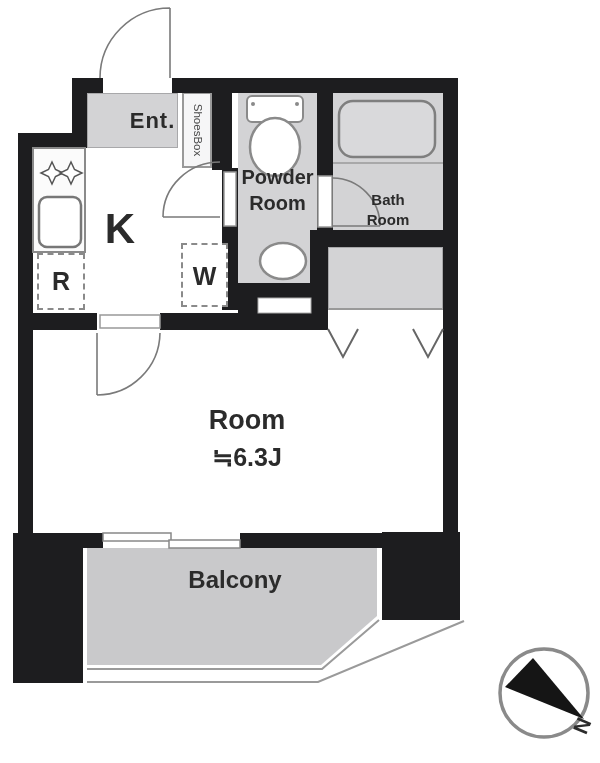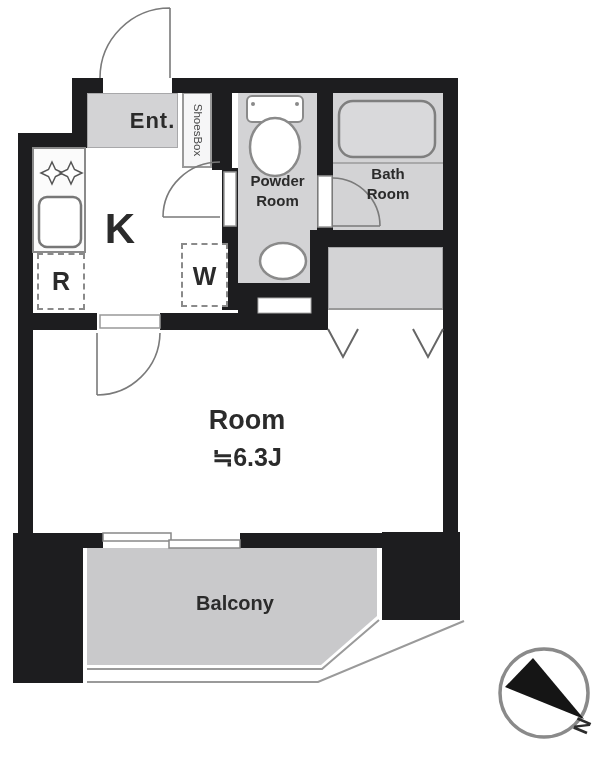--- a/index.html
+++ b/index.html
@@ -8,26 +8,26 @@
         font-family:"Liberation Sans",sans-serif;}
   .abs{position:absolute;}
   .wall{position:absolute;background:var(--wall,#1d1d1f);}
   .fill{position:absolute;background:var(--room-fill,#d3d3d5);}
   .lbl{position:absolute;color:var(--text,#2b2b2b);text-align:center;
        white-space:pre-line;line-height:1.32;font-weight:bold;}
   .lbl-ent{left:87px;top:106px;width:91px;font-size:22px;letter-spacing:1px;padding-left:40px;}
   .lbl-k{left:85px;top:201px;width:70px;font-size:42px;}
   .lbl-r{left:37px;top:265px;width:48px;font-size:25px;}
   .lbl-w{left:181px;top:260px;width:47px;font-size:25px;}
-  .lbl-powder{left:238px;top:171px;width:79px;font-size:15px;}
-  .lbl-bath{left:333px;top:164px;width:110px;font-size:15px;}
+  .lbl-powder{left:238px;top:164px;width:79px;font-size:20px;}
+  .lbl-bath{left:333px;top:190px;width:110px;font-size:15px;}
   .lbl-cl{left:328px;top:263px;width:115px;font-size:26px;letter-spacing:6px;text-indent:6px;}
   .lbl-room{left:147px;top:403px;width:200px;font-size:27px;}
   .lbl-size{left:147px;top:441px;width:200px;font-size:25px;}
-  .lbl-balcony{left:135px;top:590px;width:200px;font-size:20px;}
+  .lbl-balcony{left:135px;top:564px;width:200px;font-size:24px;}
   .lbl-shoes{left:197px;top:130px;width:auto;font-weight:normal;color:#4a4a4a;
              font-size:11.5px;white-space:nowrap;transform:translate(-50%,-50%) rotate(90deg);}
   .lbl-n{left:570px;top:712px;width:24px;font-size:21px;transform:rotate(113deg);}
   .dashedbox{position:absolute;background:#fff;border:2px dashed #8a8a8a;}
   .entfill{border:1px solid #a8a8aa;}
   .clfill{border:1px solid #a8a8aa;border-bottom:2px solid #999;}
   .shoesbox{position:absolute;background:#f6f6f7;border:2px solid #999;}
   svg{position:absolute;left:0;top:0;}
   .fx{stroke:var(--fixture-stroke,#8a8a8a);fill:#fff;}
   .door{stroke:var(--door-stroke,#7a7a7a);fill:none;stroke-width:1.6;}

